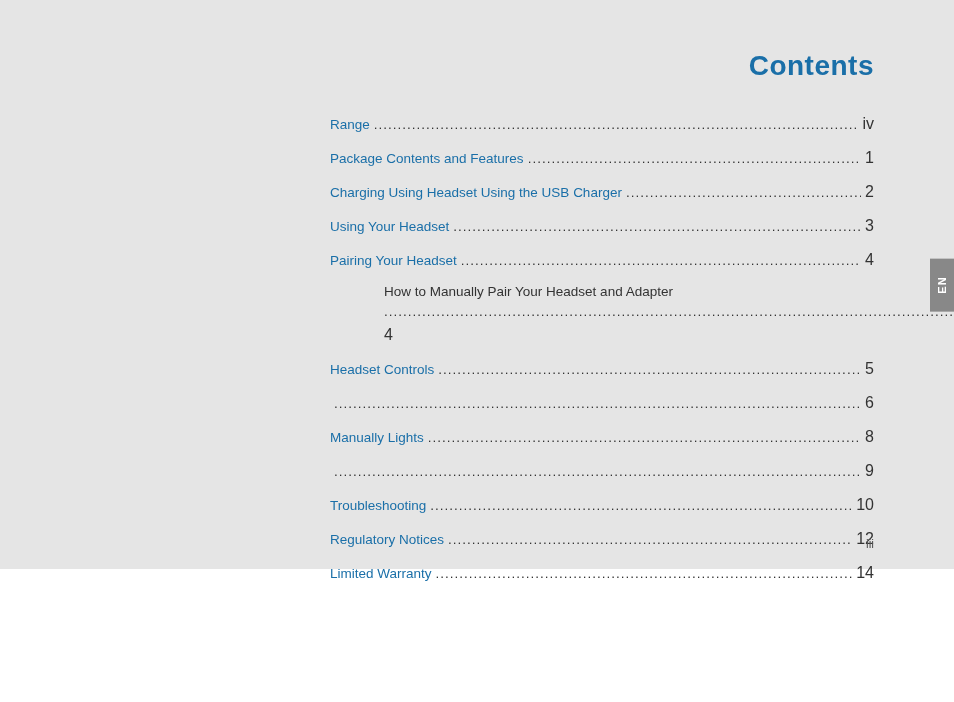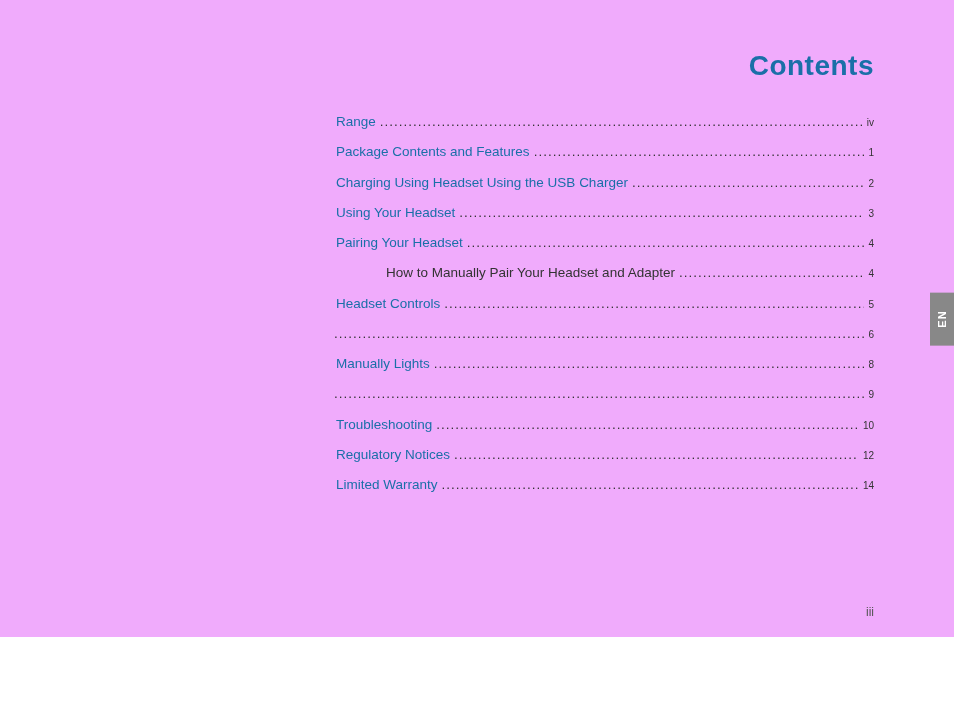--- a/index.html
+++ b/index.html
@@ -12,22 +12,22 @@
       width: 954px;
       height: 702px;
       background: #ffffff;
       font-family: Arial, Helvetica, sans-serif;
       overflow: hidden;
       position: relative;
     }
 
     .page-container {
       width: 954px;
-      height: 637px;
-      background: #f0abfc;
+      height: 569px;
+      background: #e5e5e5;
       position: relative;
     }
 
     .title-area {
       text-align: right;
       padding-right: 80px;
       padding-top: 50px;
       padding-bottom: 30px;
     }
 
@@ -46,45 +46,45 @@
     .toc-entry {
       display: flex;
       align-items: baseline;
       margin-bottom: 10px;
       font-size: 13.5px;
       line-height: 1.5;
     }
 
     .toc-entry.sub-entry {
       padding-left: 50px;
+      flex-direction: column;
     }
 
     .toc-link {
       color: #1a6fa8;
       white-space: nowrap;
       flex-shrink: 0;
-      margin-left: 6px;
     }
 
     .toc-entry.sub-entry .toc-link {
       color: #333;
     }
 
     .toc-dots {
       flex: 1;
       overflow: hidden;
       margin: 0 4px;
       color: #333;
       letter-spacing: 1px;
     }
 
     .toc-page {
       color: #333;
       flex-shrink: 0;
-      font-size: 10px;
+      font-size: 16px;
     }
 
     .en-tab {
       position: absolute;
       right: 0;
       top: 50%;
       transform: translateY(-50%);
       background: #888;
       color: #fff;
       font-size: 11px;

